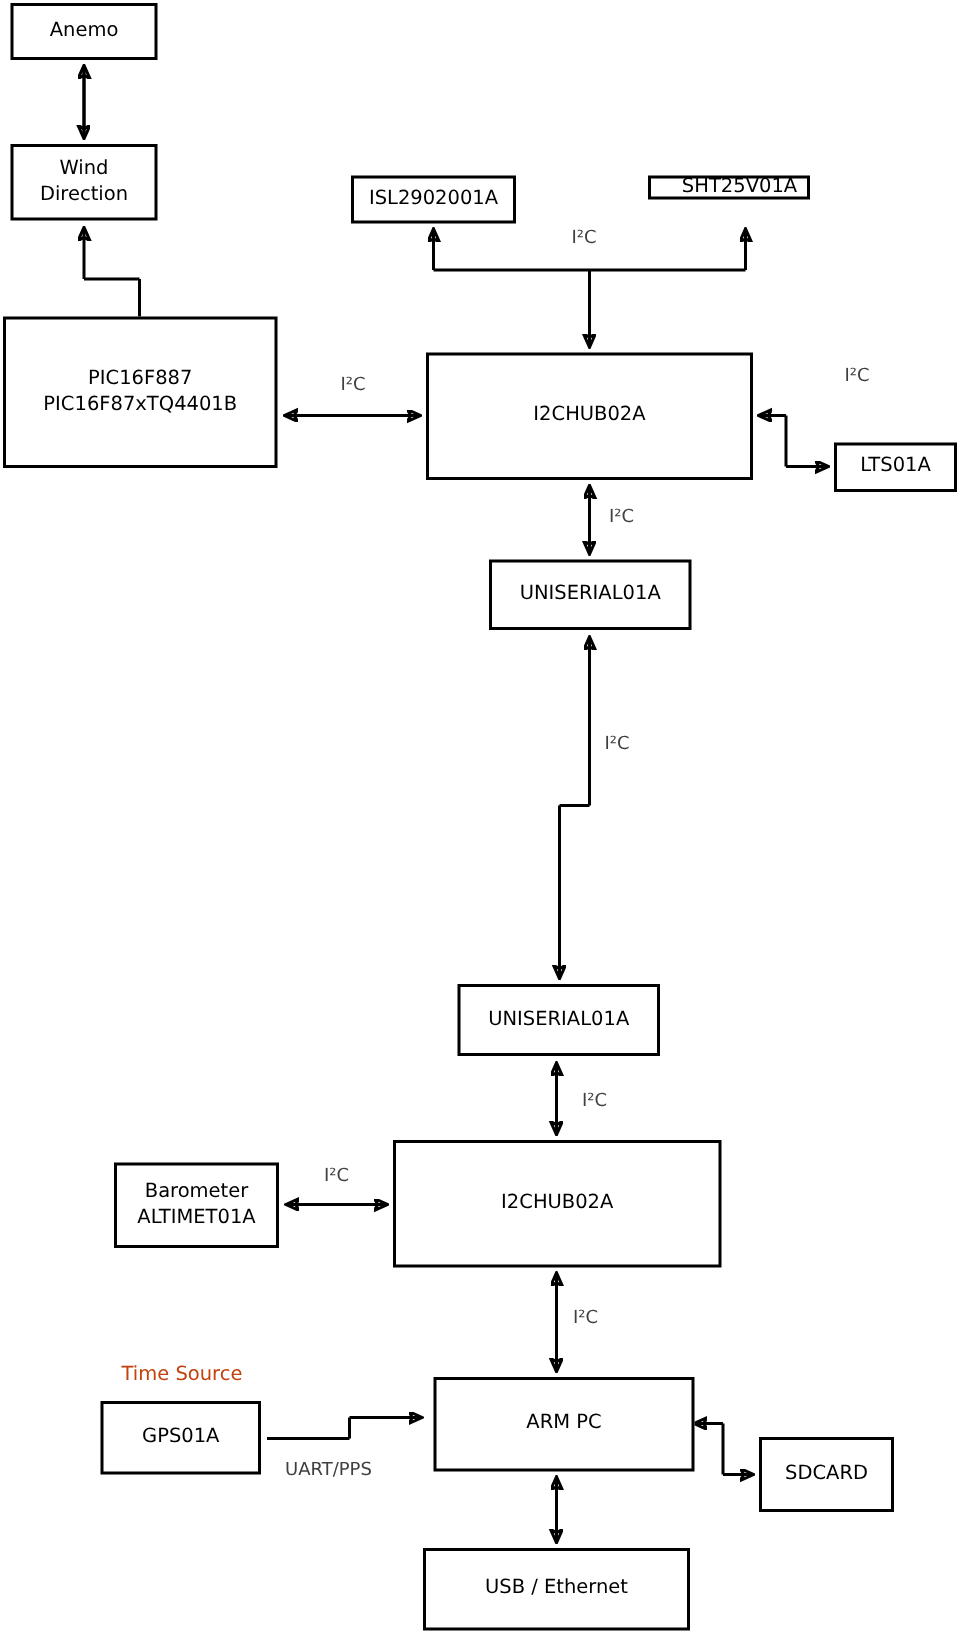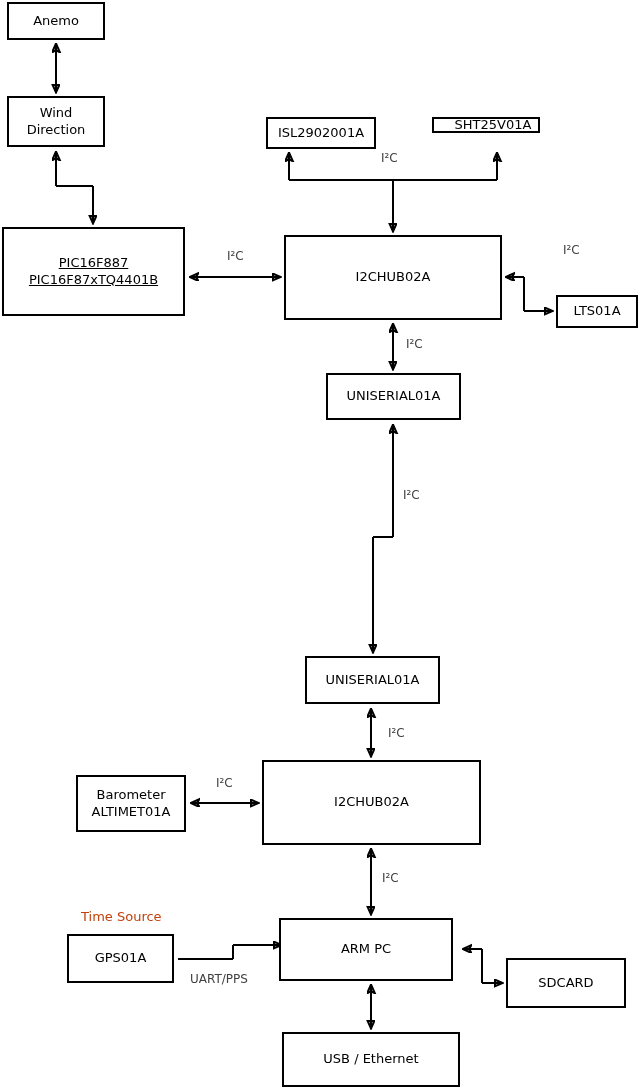--- a/index.html
+++ b/index.html
@@ -154,25 +154,25 @@
     </g>
   </svg>
 
   <div class="node" id="node-anemo" style="left: 7px; top: 2px; width: 98px; height: 38px;">
     <span class="node-label">Anemo</span>
   </div>
   <div class="node" id="node-wind" style="left: 7px; top: 96px; width: 98px; height: 51px;">
     <span class="node-label">Wind
 Direction</span>
   </div>
-  <div class="node" id="node-pic" style="left: 2px; top: 227px; width: 183px; height: 89px; text-decoration: underline;">
+  <div class="node" id="node-pic" style="left: 2px; top: 211px; width: 183px; height: 101px;">
     <span class="node-label">PIC16F887
 PIC16F87xTQ4401B</span>
   </div>
-  <div class="node" id="node-isl" style="left: 234px; top: 117px; width: 110px; height: 32px; margin-left: 32px;">
+  <div class="node" id="node-isl" style="left: 234px; top: 117px; width: 110px; height: 32px;">
     <span class="node-label">ISL2902001A</span>
   </div>
   <div class="node" id="node-sht" style="left: 432px; top: 117px; width: 108px; height: 16px; padding-left: 14px;">
     <span class="node-label">SHT25V01A</span>
   </div>
   <div class="node" id="node-hub-top" style="left: 284px; top: 235px; width: 218px; height: 85px;">
     <span class="node-label">I2CHUB02A</span>
   </div>
   <div class="node" id="node-lts" style="left: 556px; top: 295px; width: 82px; height: 33px;">
     <span class="node-label">LTS01A</span>
@@ -186,24 +186,24 @@
   <div class="node" id="node-barometer" style="left: 76px; top: 775px; width: 110px; height: 57px;">
     <span class="node-label">Barometer
 ALTIMET01A</span>
   </div>
   <div class="node" id="node-hub-bottom" style="left: 262px; top: 760px; width: 219px; height: 85px;">
     <span class="node-label">I2CHUB02A</span>
   </div>
   <div class="node" id="node-gps" style="left: 67px; top: 934px; width: 107px; height: 49px;">
     <span class="node-label">GPS01A</span>
   </div>
-  <div class="node" id="node-armpc" style="left: 279px; top: 918px; width: 174px; height: 63px;">
+  <div class="node" id="node-armpc" style="left: 289px; top: 918px; width: 174px; height: 63px;">
     <span class="node-label">ARM PC</span>
   </div>
-  <div class="node" id="node-sdcard" style="left: 506px; top: 958px; width: 120px; height: 50px;">
+  <div class="node" id="node-sdcard" style="left: 506px; top: 958px; width: 90px; height: 50px;">
     <span class="node-label">SDCARD</span>
   </div>
   <div class="node" id="node-usb" style="left: 282px; top: 1032px; width: 178px; height: 55px;">
     <span class="node-label">USB / Ethernet</span>
   </div>
 
   <div class="edge-label" id="el-0" style="left: 381px; top: 152px;">I²C</div>
   <div class="edge-label" id="el-1" style="left: 227px; top: 250px;">I²C</div>
   <div class="edge-label" id="el-2" style="left: 563px; top: 244px;">I²C</div>
   <div class="edge-label" id="el-3" style="left: 406px; top: 338px;">I²C</div>

